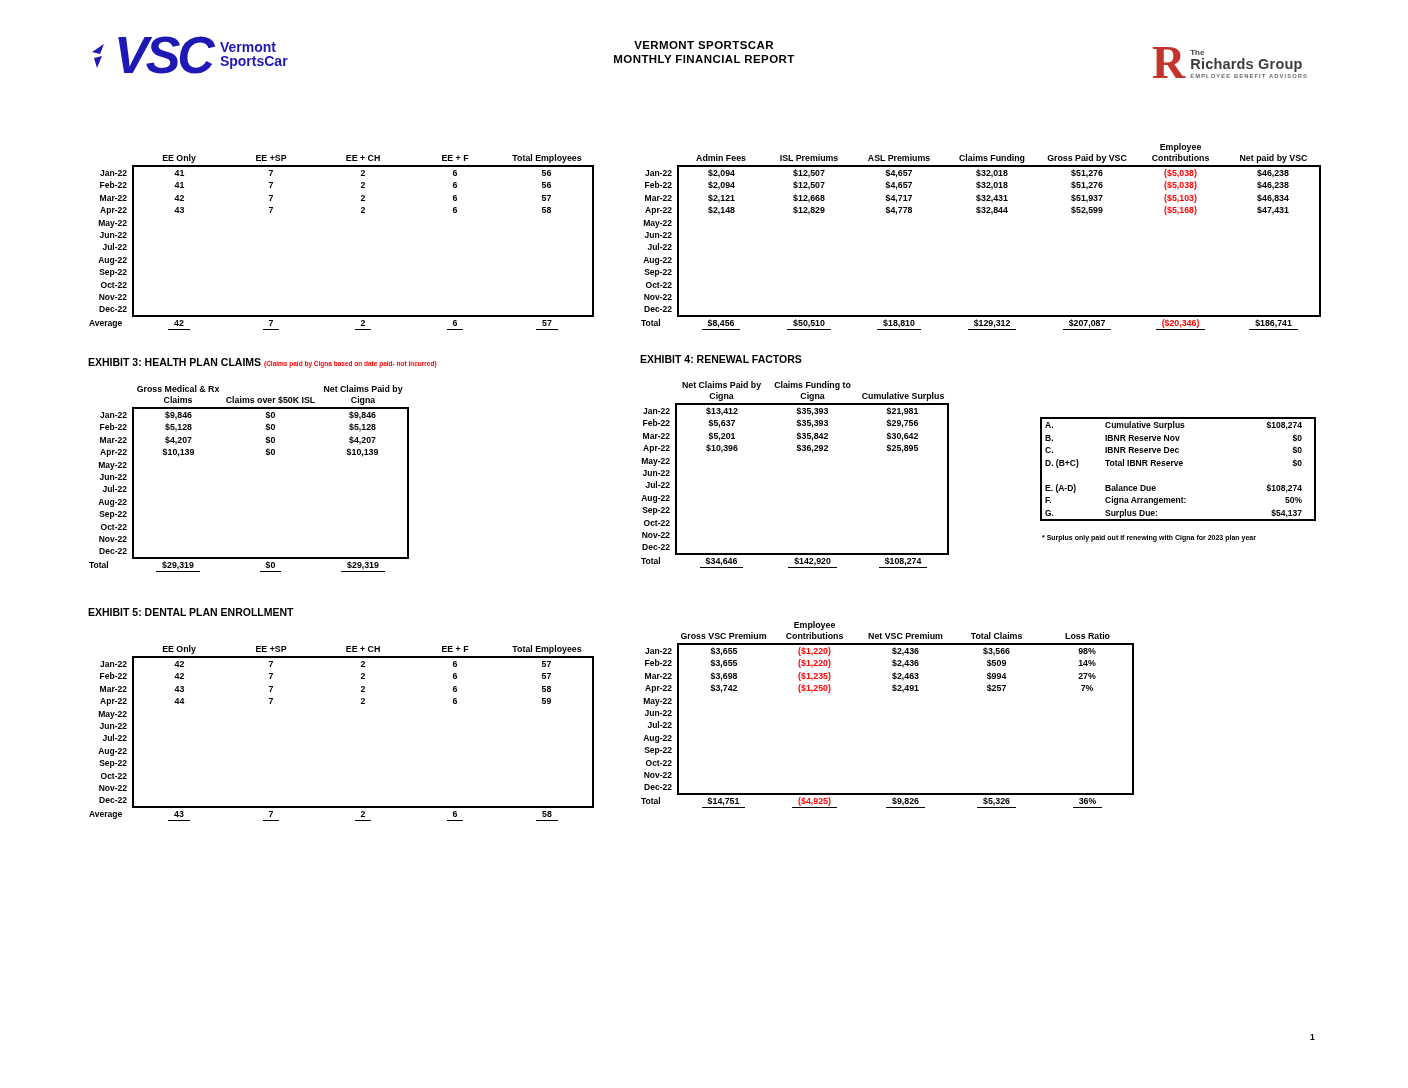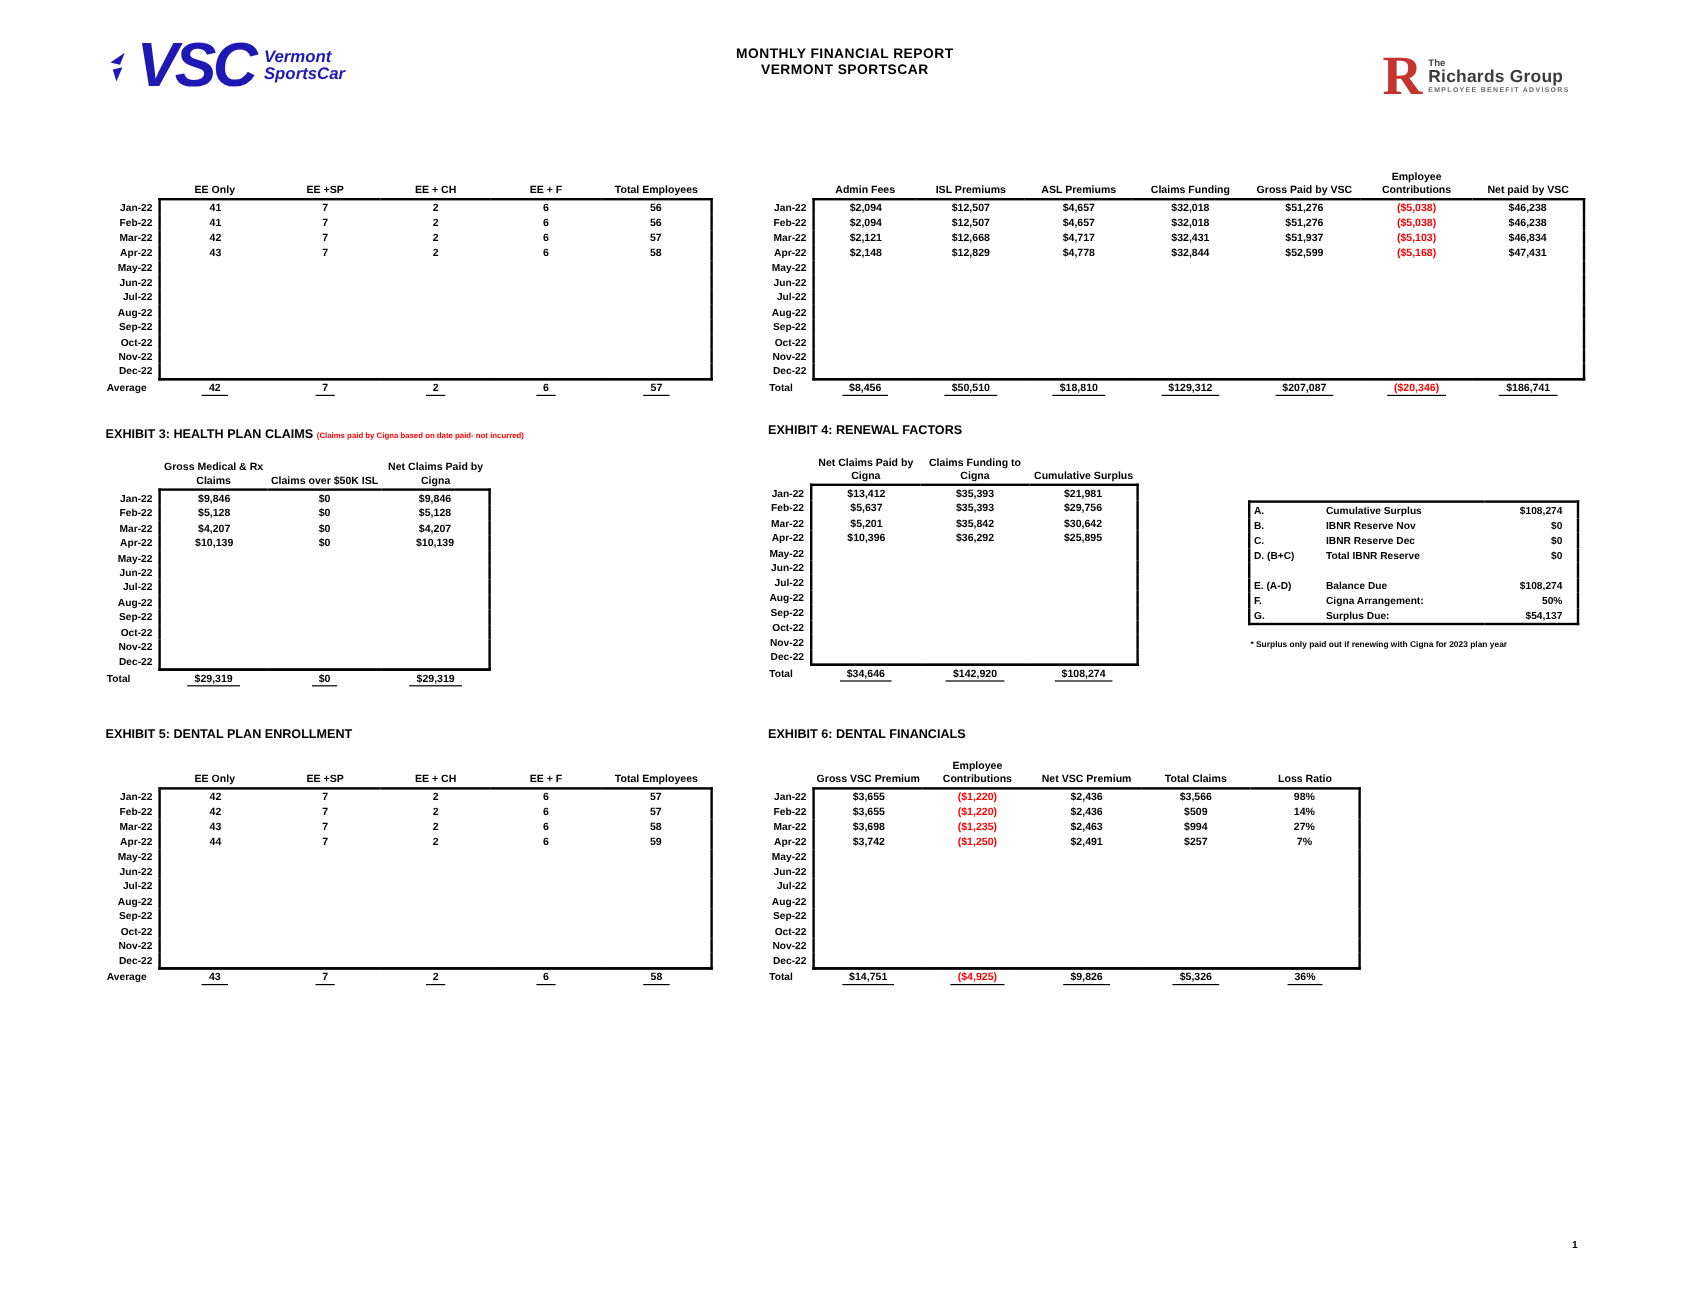--- a/index.html
+++ b/index.html
@@ -4,21 +4,21 @@
 <style>
   * { margin:0; padding:0; box-sizing:border-box; }
   html,body { width:1408px; height:1088px; background:#fff; overflow:hidden; }
   body { font-family:"Liberation Sans", sans-serif; color:#000; font-weight:bold; position:relative; }
 
   
   .vsc-logo { position:absolute; left:90px; top:30px; display:flex; color:#1e18b4; }
   .vsc-check { margin-right:2px; margin-top:6px; }
   .vsc-big { font-size:52px; font-style:italic; font-weight:bold; letter-spacing:-3px; line-height:50px; }
   .vsc-stack { display:flex; flex-direction:column; margin-left:8px; margin-top:10px; }
-  .vsc-stack span { font-size:14px; font-style:italic; font-weight:bold; line-height:14px; letter-spacing:0; }
+  .vsc-stack span { font-size:14px; font-weight:bold; line-height:14px; letter-spacing:0; }
 
   .report-title { position:absolute; left:0; right:0; top:38px; text-align:center; }
   .report-title .t1 { font-size:11.5px; letter-spacing:.4px; line-height:14px; }
   .report-title .t3 { font-size:9.5px; line-height:13px; }
 
   .rg-logo { position:absolute; left:1152px; top:42px; display:flex; align-items:flex-start; }
   .rg-r { font-size:46px; line-height:42px; color:#c5332d; font-weight:bold; font-family:"Liberation Serif", serif; }
   .rg-text { display:flex; flex-direction:column; margin-left:5px; margin-top:6px; }
   .rg-the { font-size:8px; color:#3f3f3f; line-height:9px; }
   .rg-name { font-size:14.5px; color:#3c3c3c; line-height:15px; letter-spacing:.2px; }
@@ -63,22 +63,22 @@
     <path d="M4 22 L12 20 L7 32 Z" fill="#1e18b4"></path>
   </svg>
   <span class="vsc-big">VSC</span>
   <span class="vsc-stack">
     <span>Vermont</span>
     <span>SportsCar</span>
   </span>
 </div>
 
 <div class="report-title">
+  <div class="t1">VERMONT SPORTSCAR</div>
   <div class="t1">MONTHLY FINANCIAL REPORT</div>
-  <div class="t1">VERMONT SPORTSCAR</div>
 </div>
 
 <div class="rg-logo">
   <div class="rg-r">R</div>
   <div class="rg-text">
     <span class="rg-the">The</span>
     <span class="rg-name">Richards Group</span>
     <span class="rg-tag">EMPLOYEE BENEFIT ADVISORS</span>
   </div>
 </div>
@@ -829,21 +829,20 @@
       <td><span class="tv">7</span></td>
       <td><span class="tv">2</span></td>
       <td><span class="tv">6</span></td>
       <td><span class="tv">58</span></td>
     </tr>
       </tfoot>
   </table>
 </div>
 
 <div class="ex" style="left:640px; top:606px;">
-  <div class="ex-title">EXHIBIT 6: DENTAL FINANCIALS</div>
   <table class="extbl">
     <colgroup>
         <col style="width:38px">
         <col style="width:91px">
         <col style="width:91px">
         <col style="width:91px">
         <col style="width:91px">
         <col style="width:91px">
       </colgroup>
     <thead>

